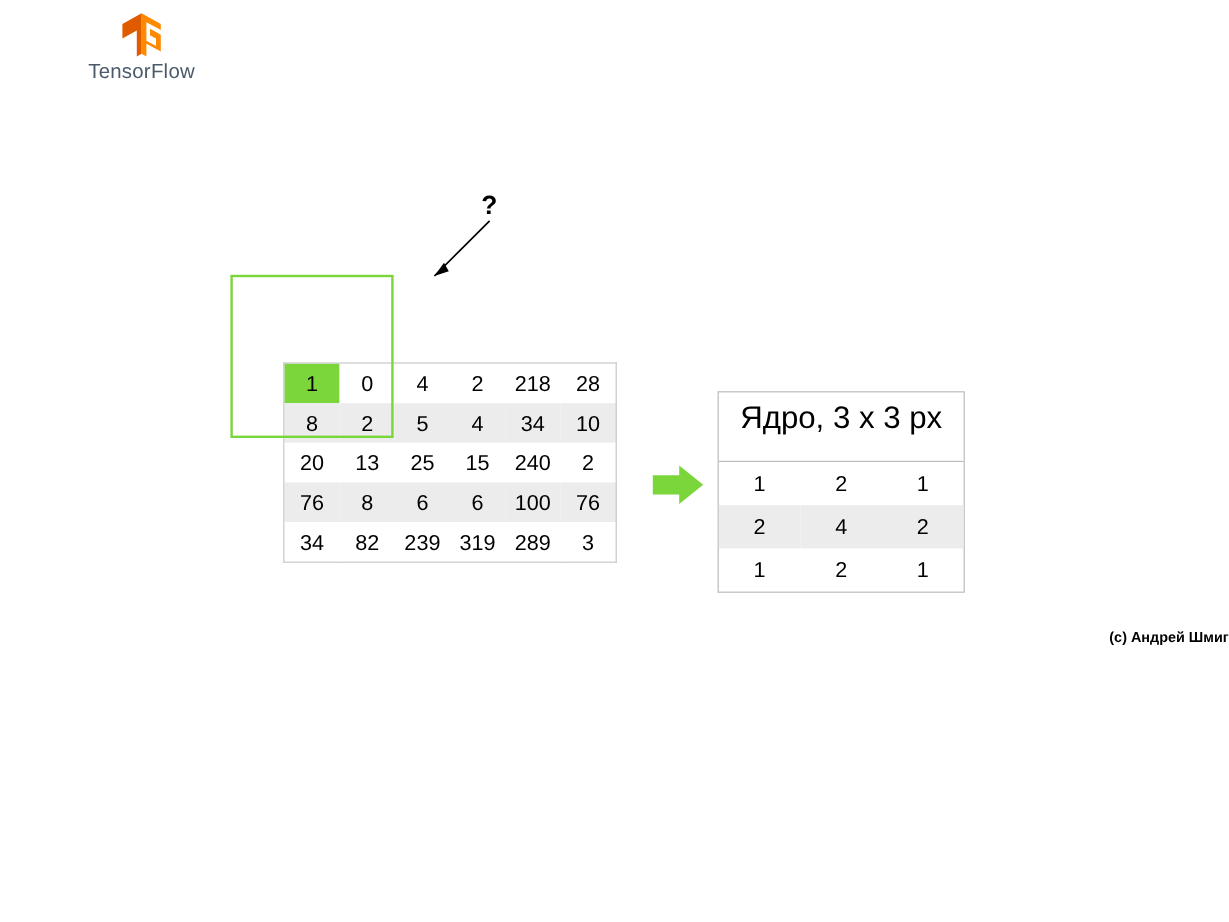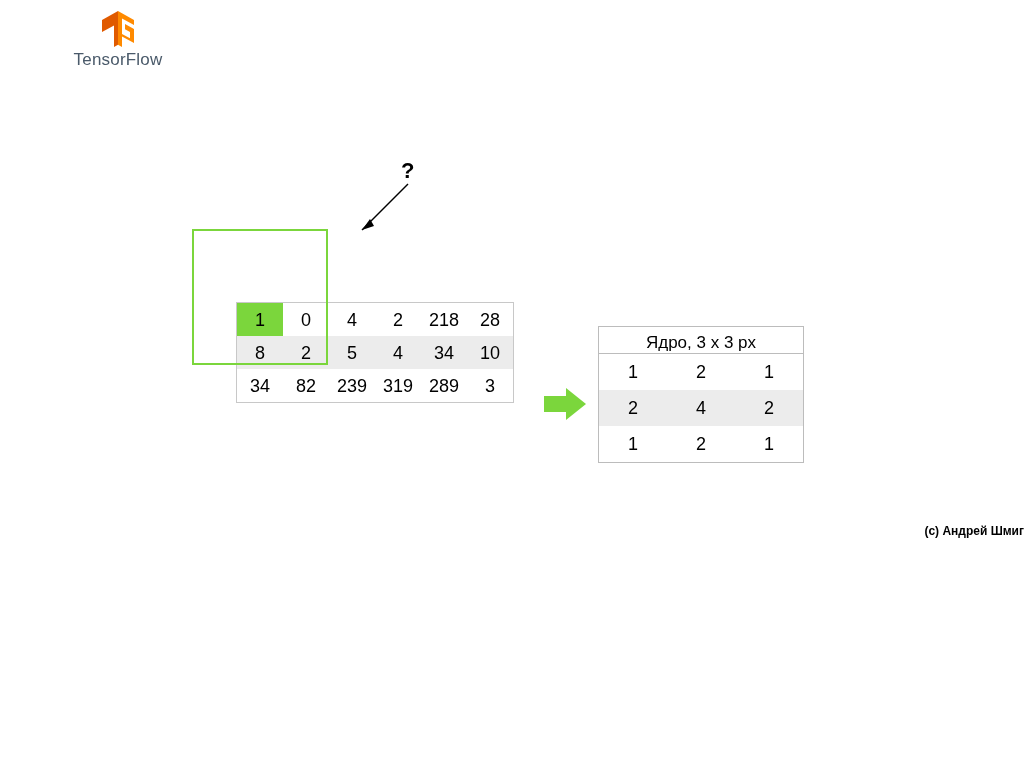--- a/index.html
+++ b/index.html
@@ -93,22 +93,22 @@
   
   .kernel {
     position: absolute;
     left: 598px;
     top: 326px;
     border: 1px solid #bcbcbc;
     font-size: 18px;
   }
   .kernel .kernel-title {
     text-align: center;
-    padding: 6px 0 0;
-    font-size: 17px;
+    padding: 6px 0 20px;
+    font-size: 26px;
     border-bottom: 1px solid #bcbcbc;
   }
   .kernel table { border-collapse: collapse; }
   .kernel td {
     width: 66px;
     height: 34px;
     text-align: center;
     vertical-align: middle;
   }
   .kernel tr:nth-child(2) td { background: #ececec; }
@@ -157,20 +157,36 @@
       </tr>
       <tr>
         <td>8</td>
         <td>2</td>
         <td>5</td>
         <td>4</td>
         <td>34</td>
         <td>10</td>
       </tr>
       <tr>
+        <td>20</td>
+        <td>13</td>
+        <td>25</td>
+        <td>15</td>
+        <td>240</td>
+        <td>2</td>
+      </tr>
+      <tr>
+        <td>76</td>
+        <td>8</td>
+        <td>6</td>
+        <td>6</td>
+        <td>100</td>
+        <td>76</td>
+      </tr>
+      <tr>
         <td>34</td>
         <td>82</td>
         <td>239</td>
         <td>319</td>
         <td>289</td>
         <td>3</td>
       </tr>
     </tbody>
   </table>
 

